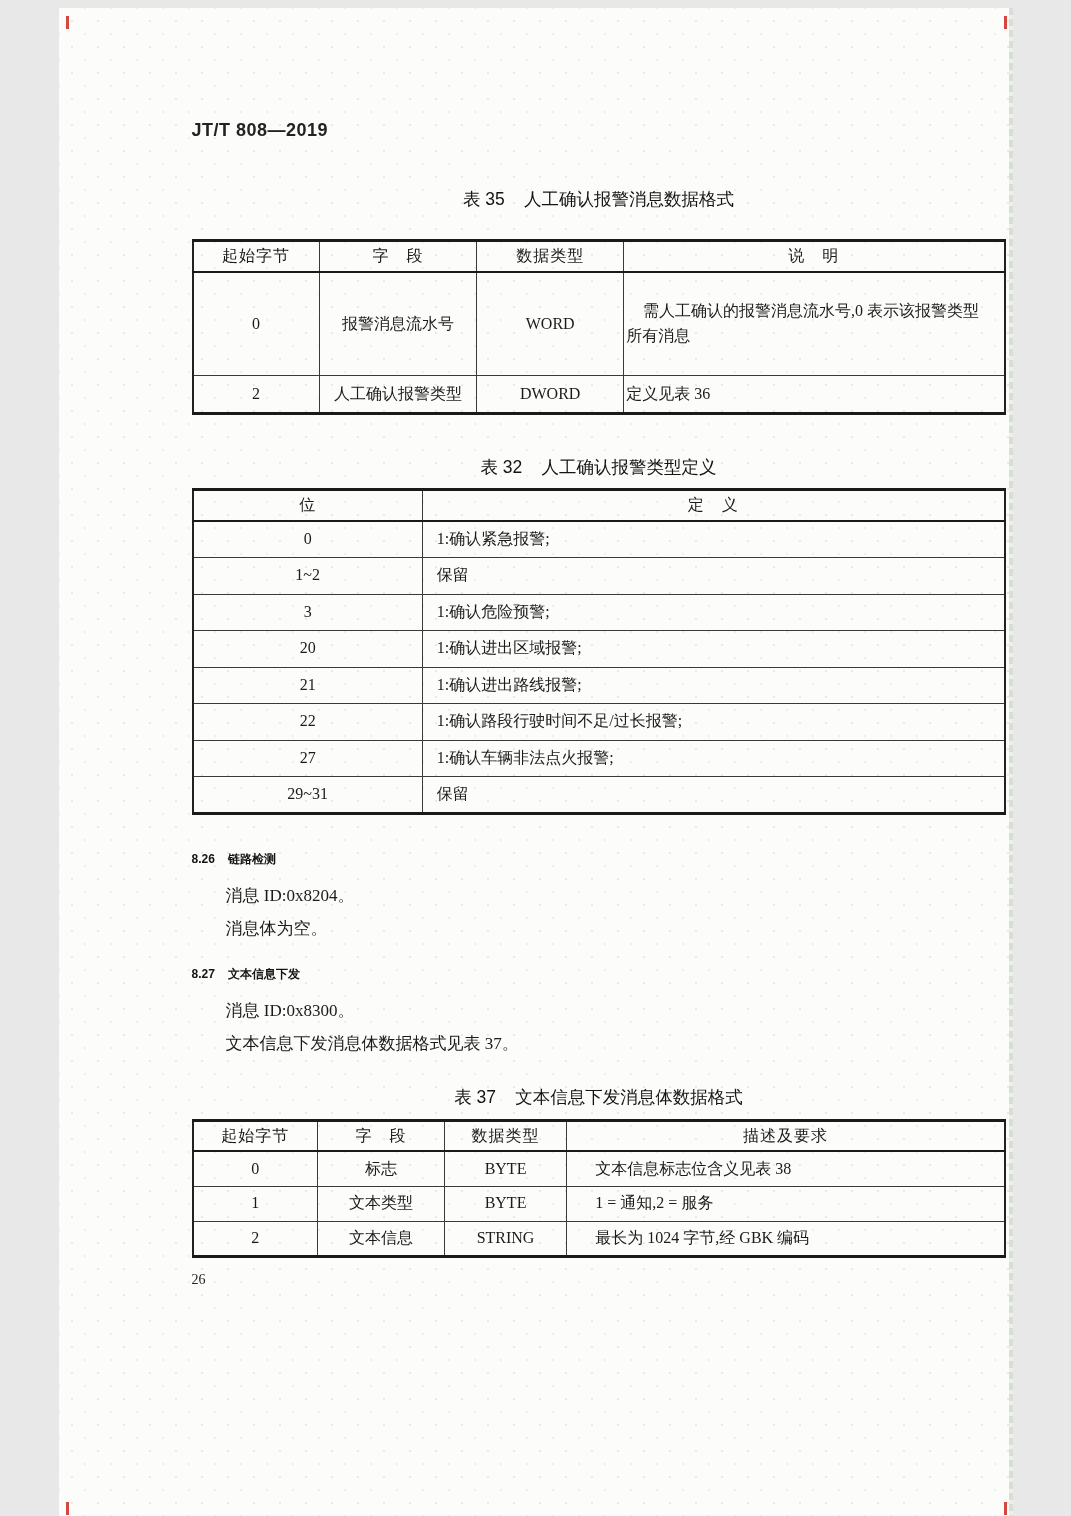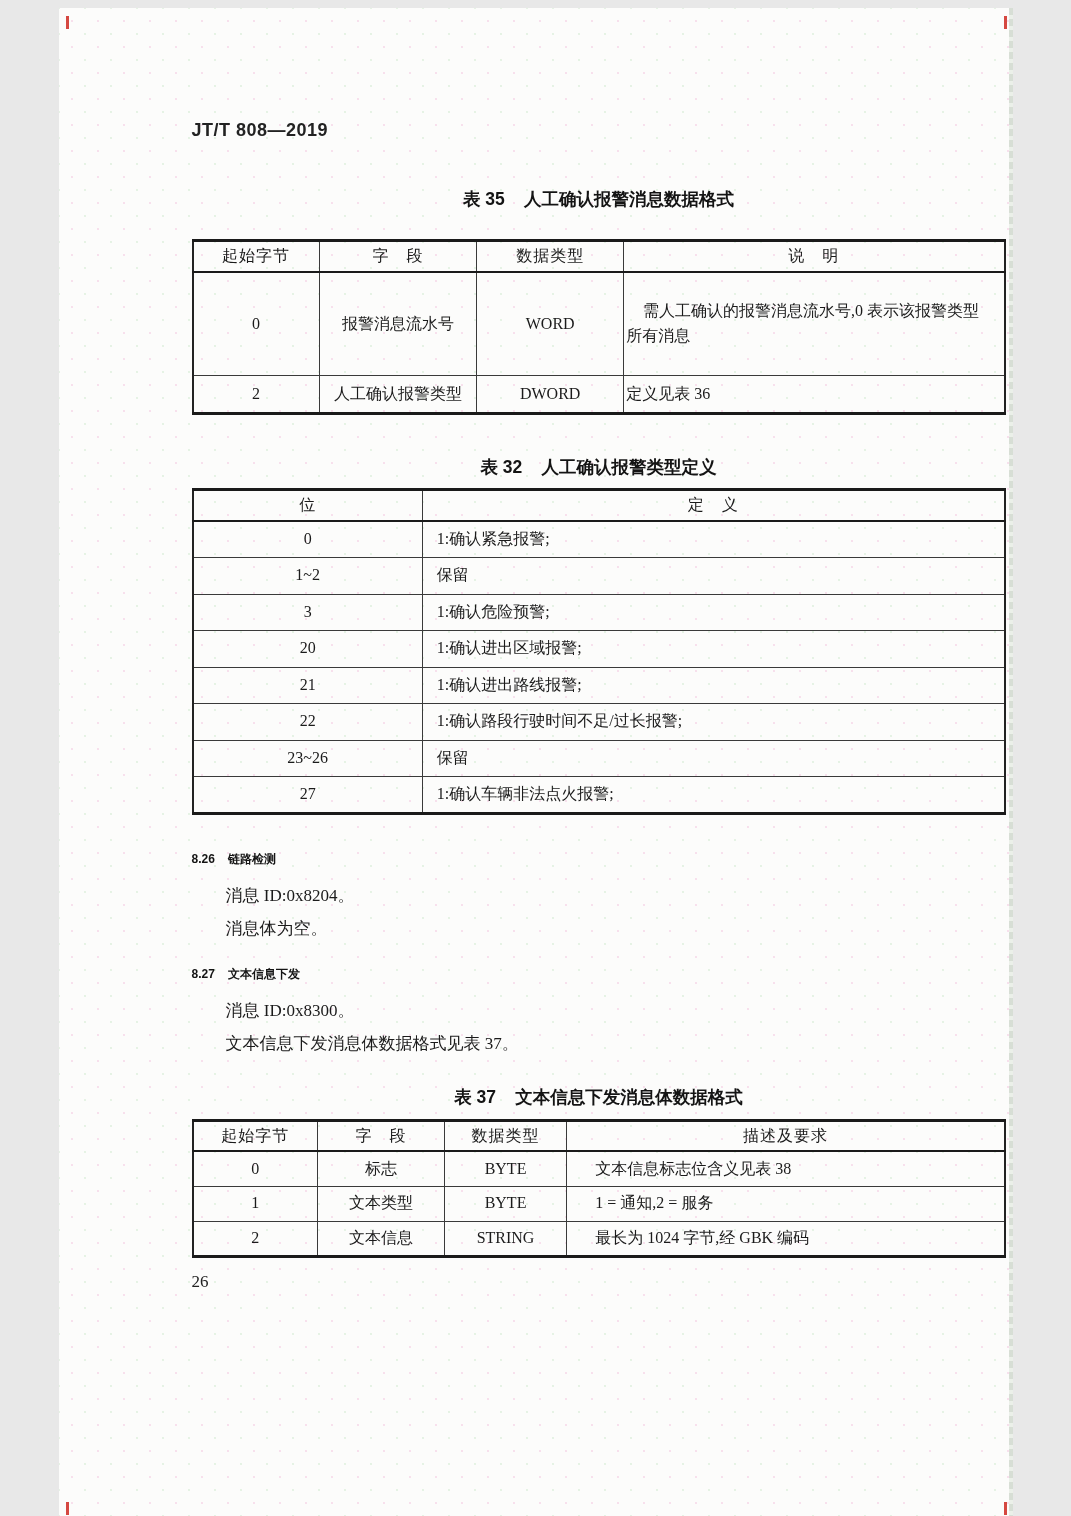--- a/index.html
+++ b/index.html
@@ -19,21 +19,21 @@
   }
   .content { padding:112px 0 0 133px; width:814px; }
 
   .doc-code {
     font-family:"Liberation Sans","DejaVu Sans",sans-serif;
     font-size:18px; font-weight:600; letter-spacing:0.5px; color:#222;
   }
 
   .table-title {
     font-family:"Liberation Sans","DejaVu Sans",sans-serif;
-    font-weight:bold; font-size:17.5px; text-align:center; color:#141414;
+    font-weight:normal; font-size:17.5px; text-align:center; color:#141414;
   }
   .table-title .gap { display:inline-block; width:1.1em; }
   .tt35 { margin-top:46px; }
   .tt36 { margin-top:40px; }
   .tt37 { margin-top:30px; }
 
   table.std {
     border-collapse:collapse; table-layout:fixed;
     width:814px;
     border-top:3px solid #1a1a1a; border-bottom:3px solid #1a1a1a;
@@ -69,21 +69,21 @@
     font-weight:bold; font-size:12px; color:#141414;
   }
   .sec-heading .sec-no { margin-right:1.1em; }
   .s826 { margin-top:36px; }
   .s827 { margin-top:26px; }
 
   .body-par { font-size:17px; margin:0; padding:0; text-indent:2em; }
   .p-first { margin-top:16px; }
   .p-next  { margin-top:10px; }
 
-  .page-number { margin-top:14px; font-size:17px; color:#222; }
+  .page-number { margin-top:14px; font-size:14px; color:#222; }
 
   
   .corner-mark { position:absolute; width:3px; height:13px; opacity:0.9; }
   .cm-tl { left:7px;  top:8px; }
   .cm-tr { right:6px; top:8px; }
   .cm-bl { left:7px;  bottom:9px; }
   .cm-br { right:6px; bottom:9px; }
   .edge-right {
     position:absolute; right:0; top:0; width:4px; height:100%;
     background:repeating-linear-gradient(to bottom,#b9c6b6 0 7px,#dde6da 7px 11px);
@@ -179,26 +179,26 @@
           </tr>
           <tr>
             <td>21</td>
             <td>1:确认进出路线报警;</td>
           </tr>
           <tr>
             <td>22</td>
             <td>1:确认路段行驶时间不足/过长报警;</td>
           </tr>
           <tr>
-            <td>23~26</td>
-            <td>保留</td>
-          </tr>
-          <tr>
             <td>27</td>
             <td>1:确认车辆非法点火报警;</td>
+          </tr>
+          <tr>
+            <td>29~31</td>
+            <td>保留</td>
           </tr>
         </tbody>
     </table>
 
     <div class="sec-heading s826">
       <span class="sec-no">8.26</span><span>链路检测</span>
     </div>
     <p class="body-par p-first">消息 ID:0x8204。</p>
     <p class="body-par p-next">消息体为空。</p>
 

